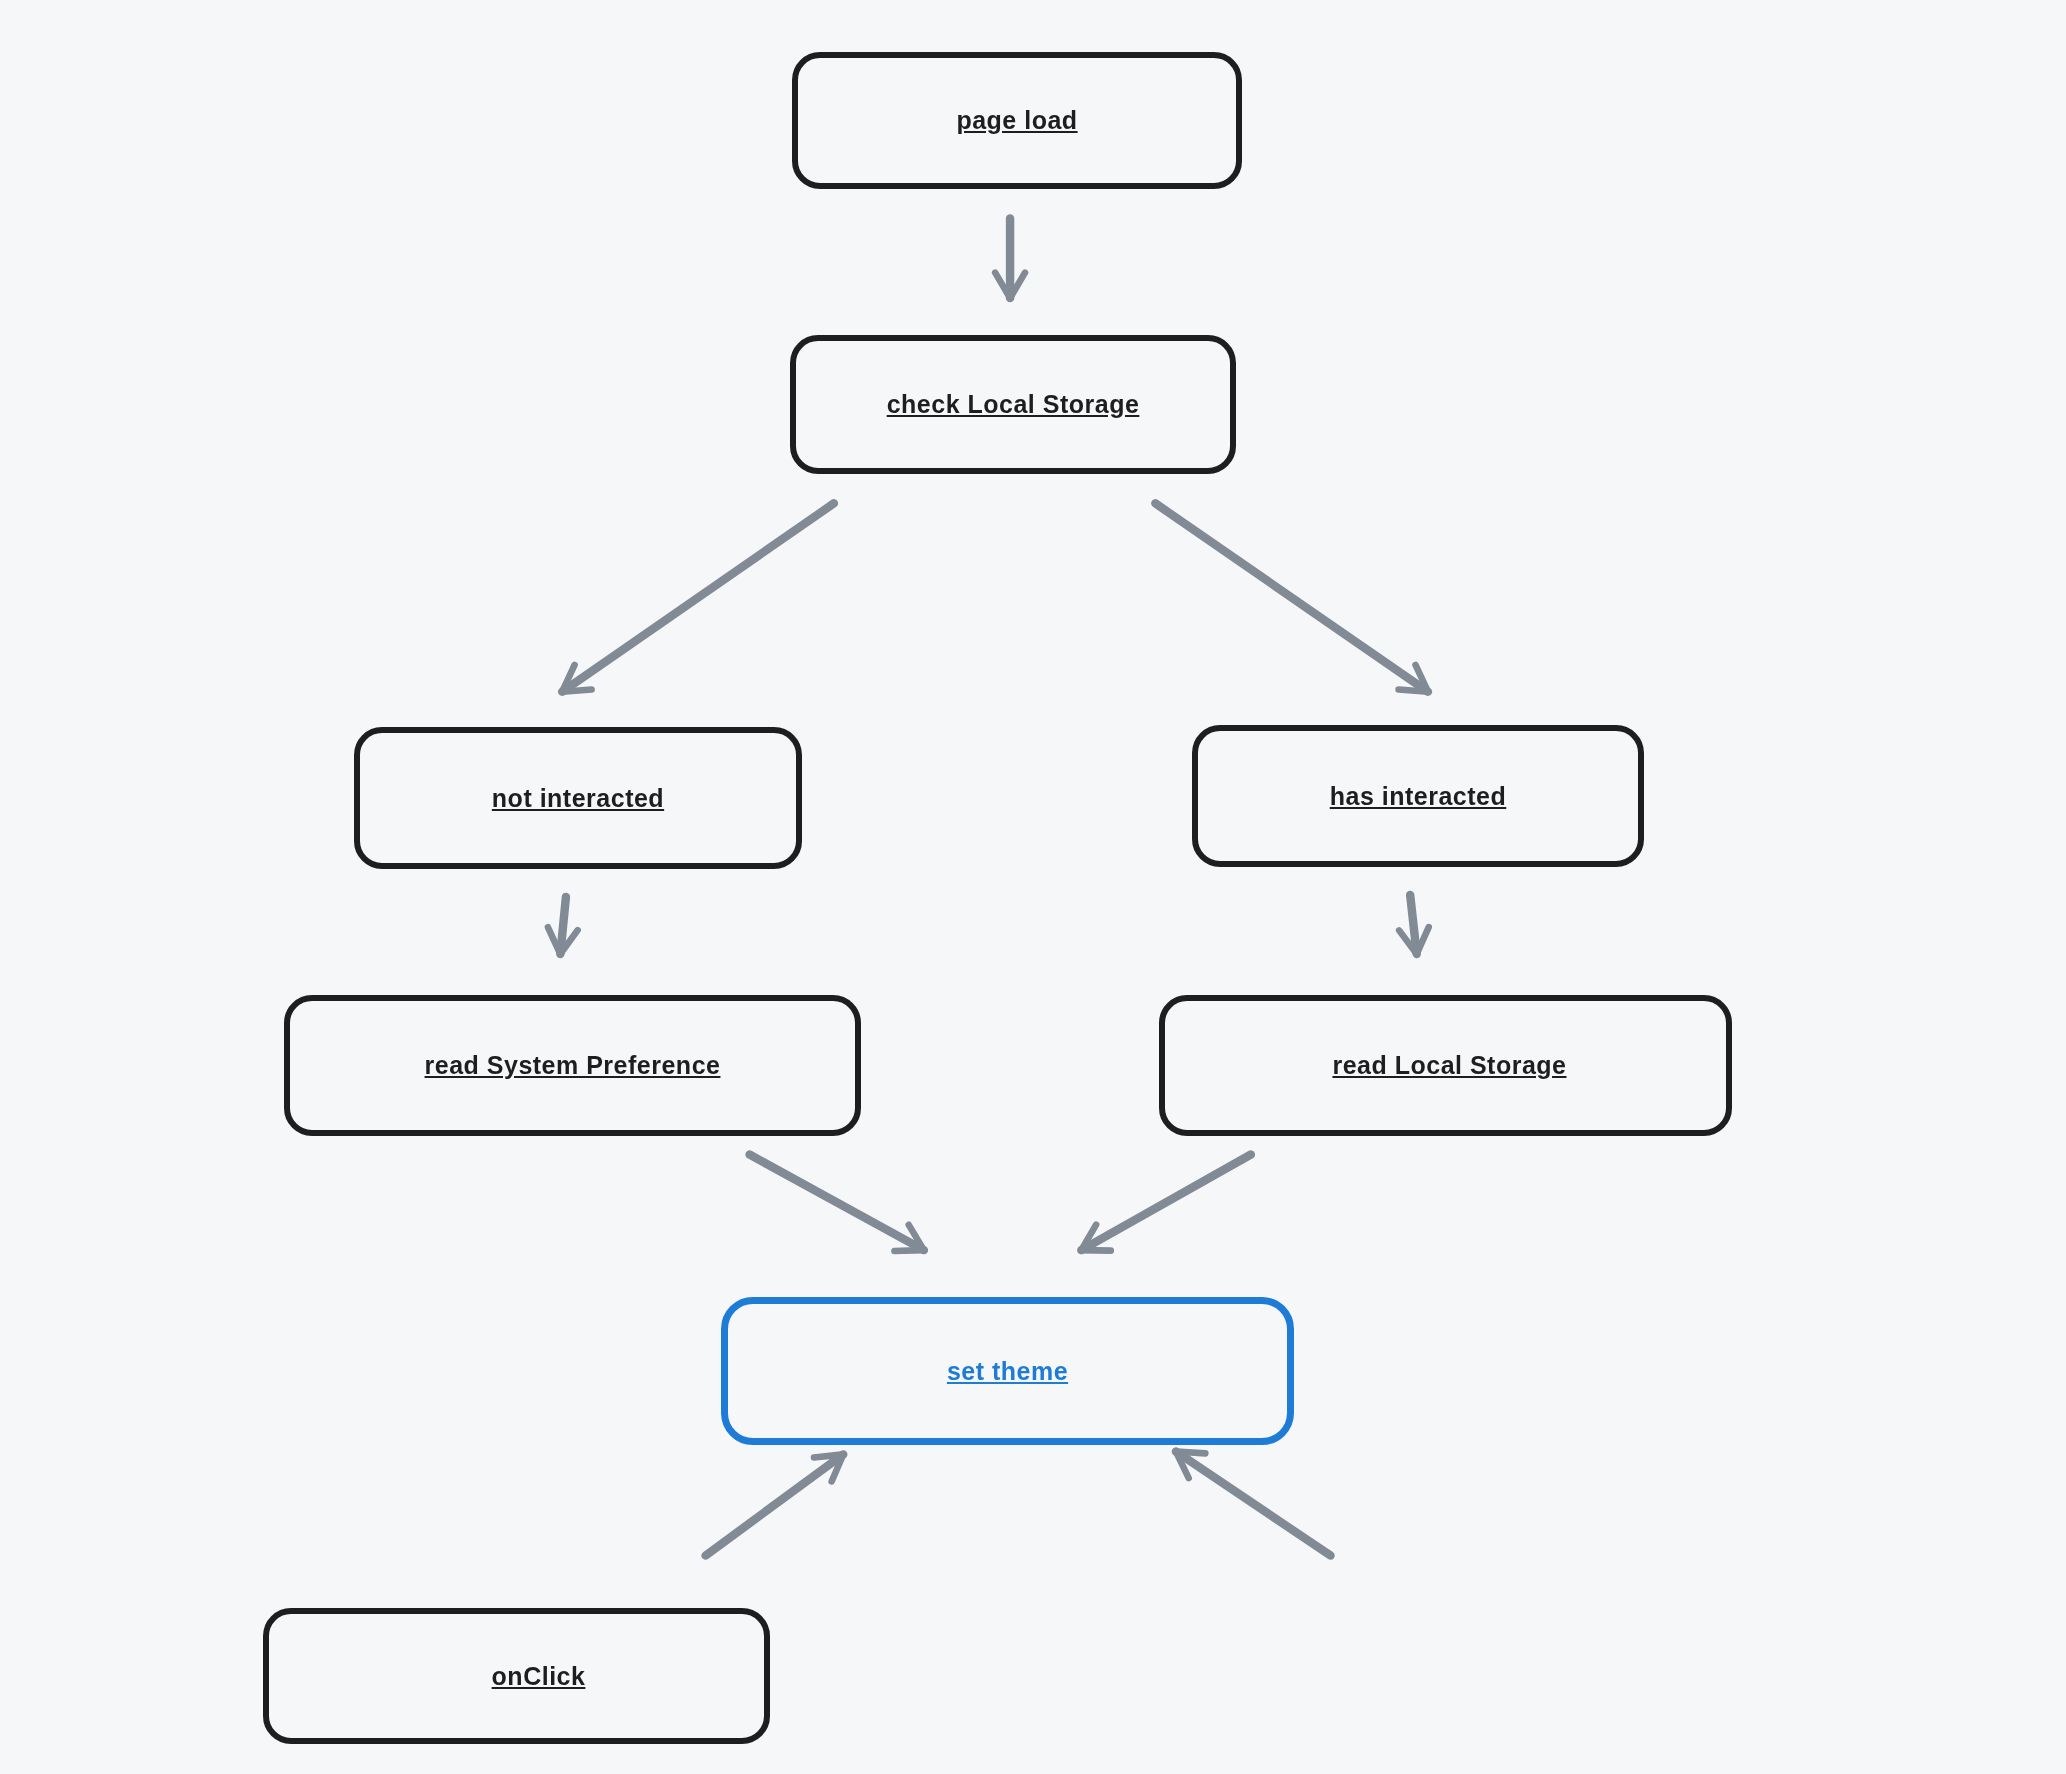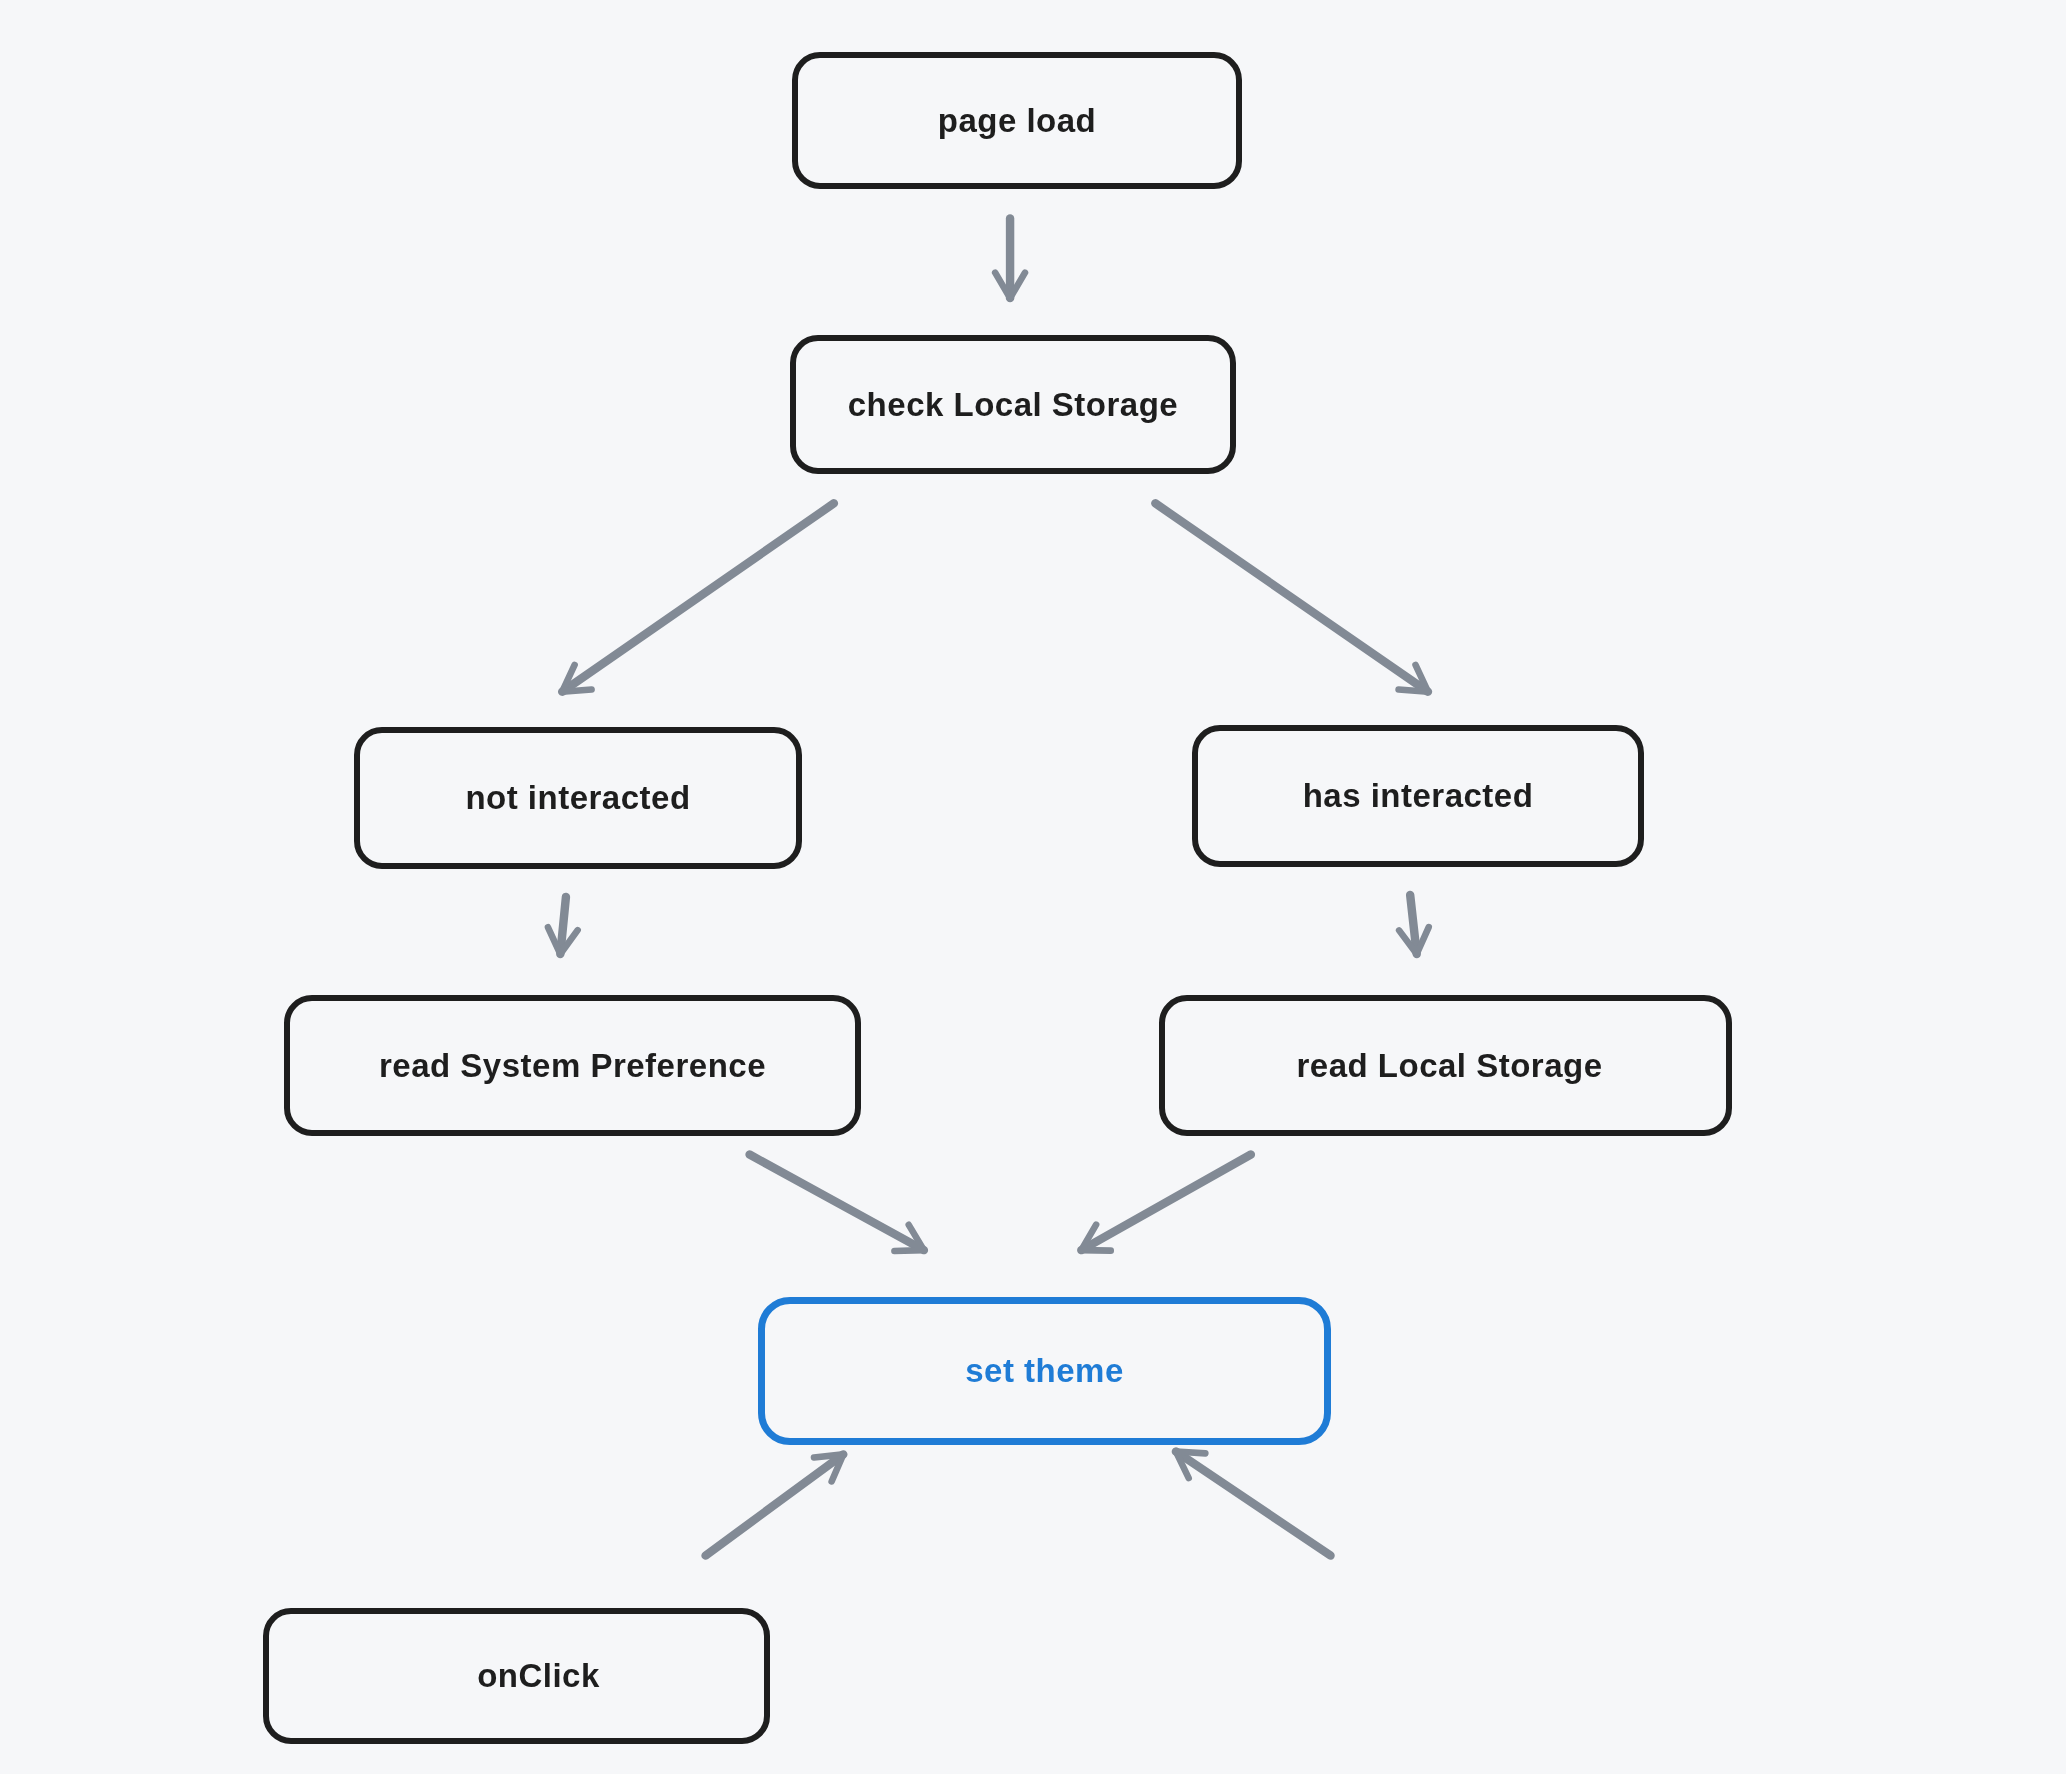--- a/index.html
+++ b/index.html
@@ -29,24 +29,25 @@
   .node {
     position: absolute;
     box-sizing: border-box;
     border: 6.6px solid var(--stroke, #1e1e1e);
     border-radius: 28px;
     background: transparent;
     display: flex;
     align-items: center;
     justify-content: center;
     color: var(--stroke, #1e1e1e);
-    font-size: 33px;
+    font-size: 25px;
     font-weight: 700;
     letter-spacing: 0.5px;
     white-space: nowrap;
+    text-decoration: underline;
   }
   .node--accent {
     border-color: var(--accent, #1f7cd6);
     color: var(--accent, #1f7cd6);
     border-width: 7.5px;
     border-radius: 32px;
   }
 </style>
 </head>
 <body>
@@ -87,21 +88,21 @@
   </div>
 
   <div class="node" style="left:284px; top:995px; width:577px; height:141px;">
     <span>read System Preference</span>
   </div>
 
   <div class="node" style="left:1159px; top:995px; width:573px; height:141px;padding-left:8px;">
     <span>read Local Storage</span>
   </div>
 
-  <div class="node node--accent" style="left:721px; top:1297px; width:573px; height:148px;margin-left:37px;">
+  <div class="node node--accent" style="left:721px; top:1297px; width:573px; height:148px;">
     <span>set theme</span>
   </div>
 
   <div class="node" style="left:263px; top:1608px; width:507px; height:136px;padding-left:44px;">
     <span>onClick</span>
   </div>
 
 
 </div>
 

